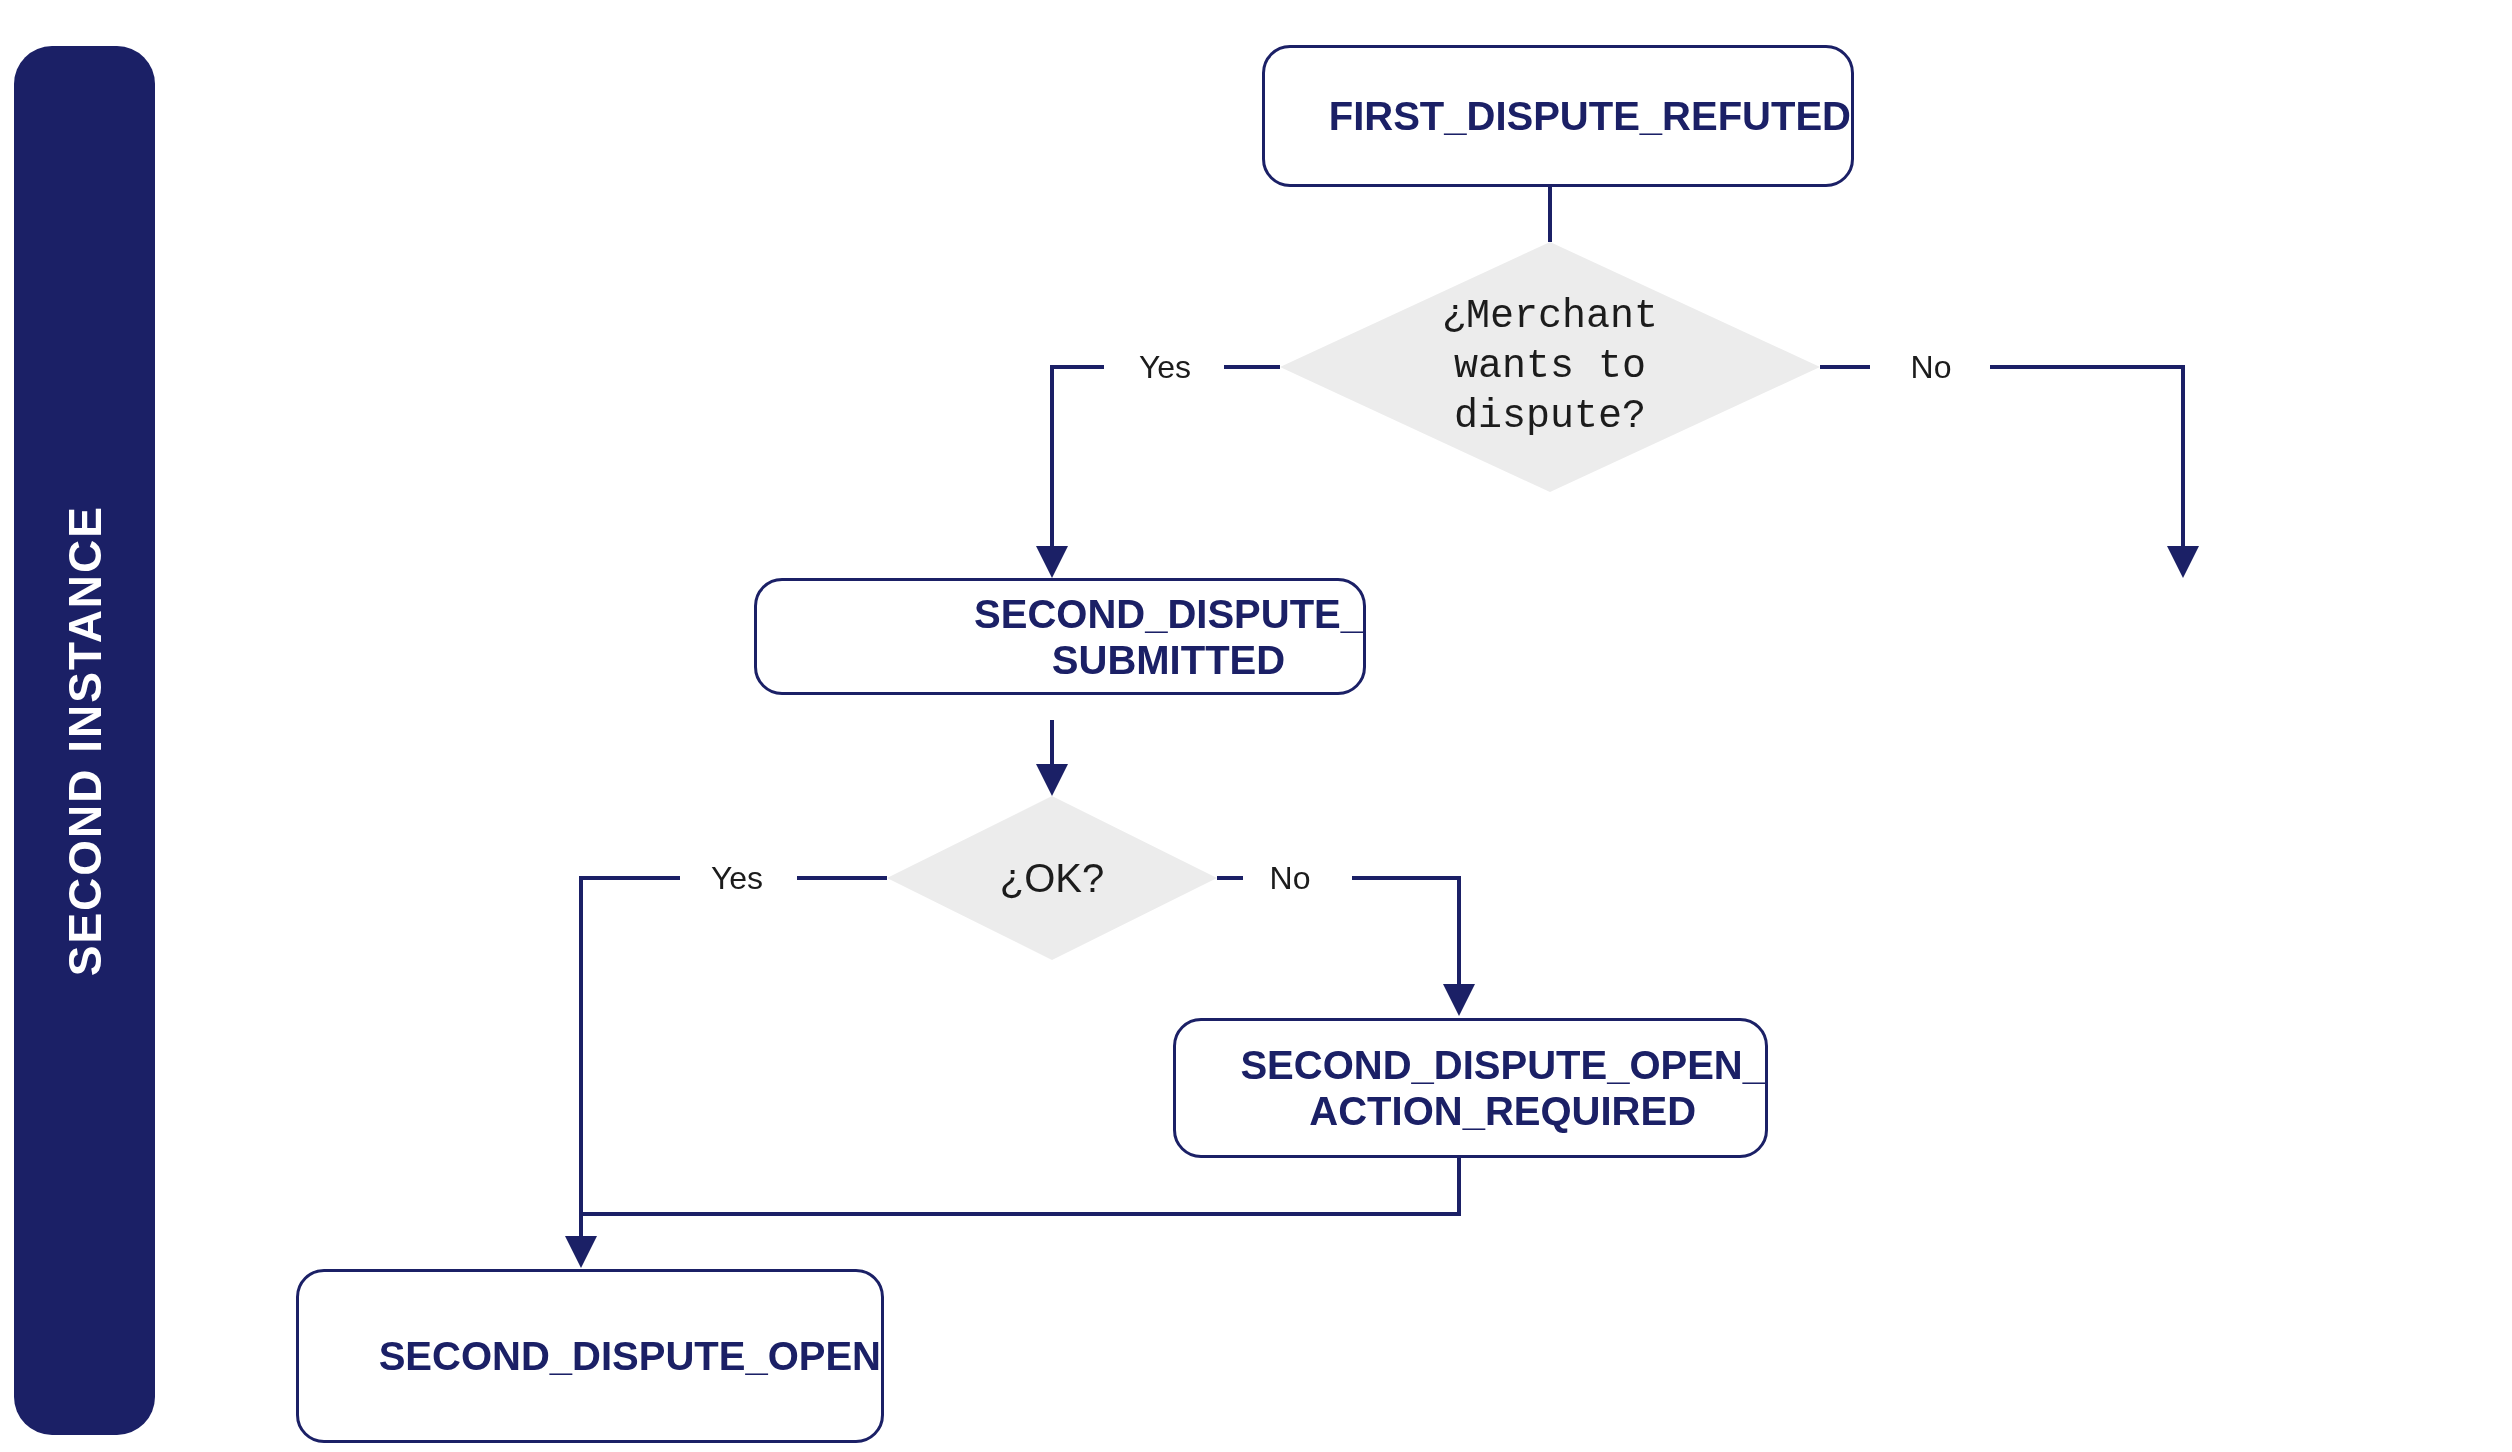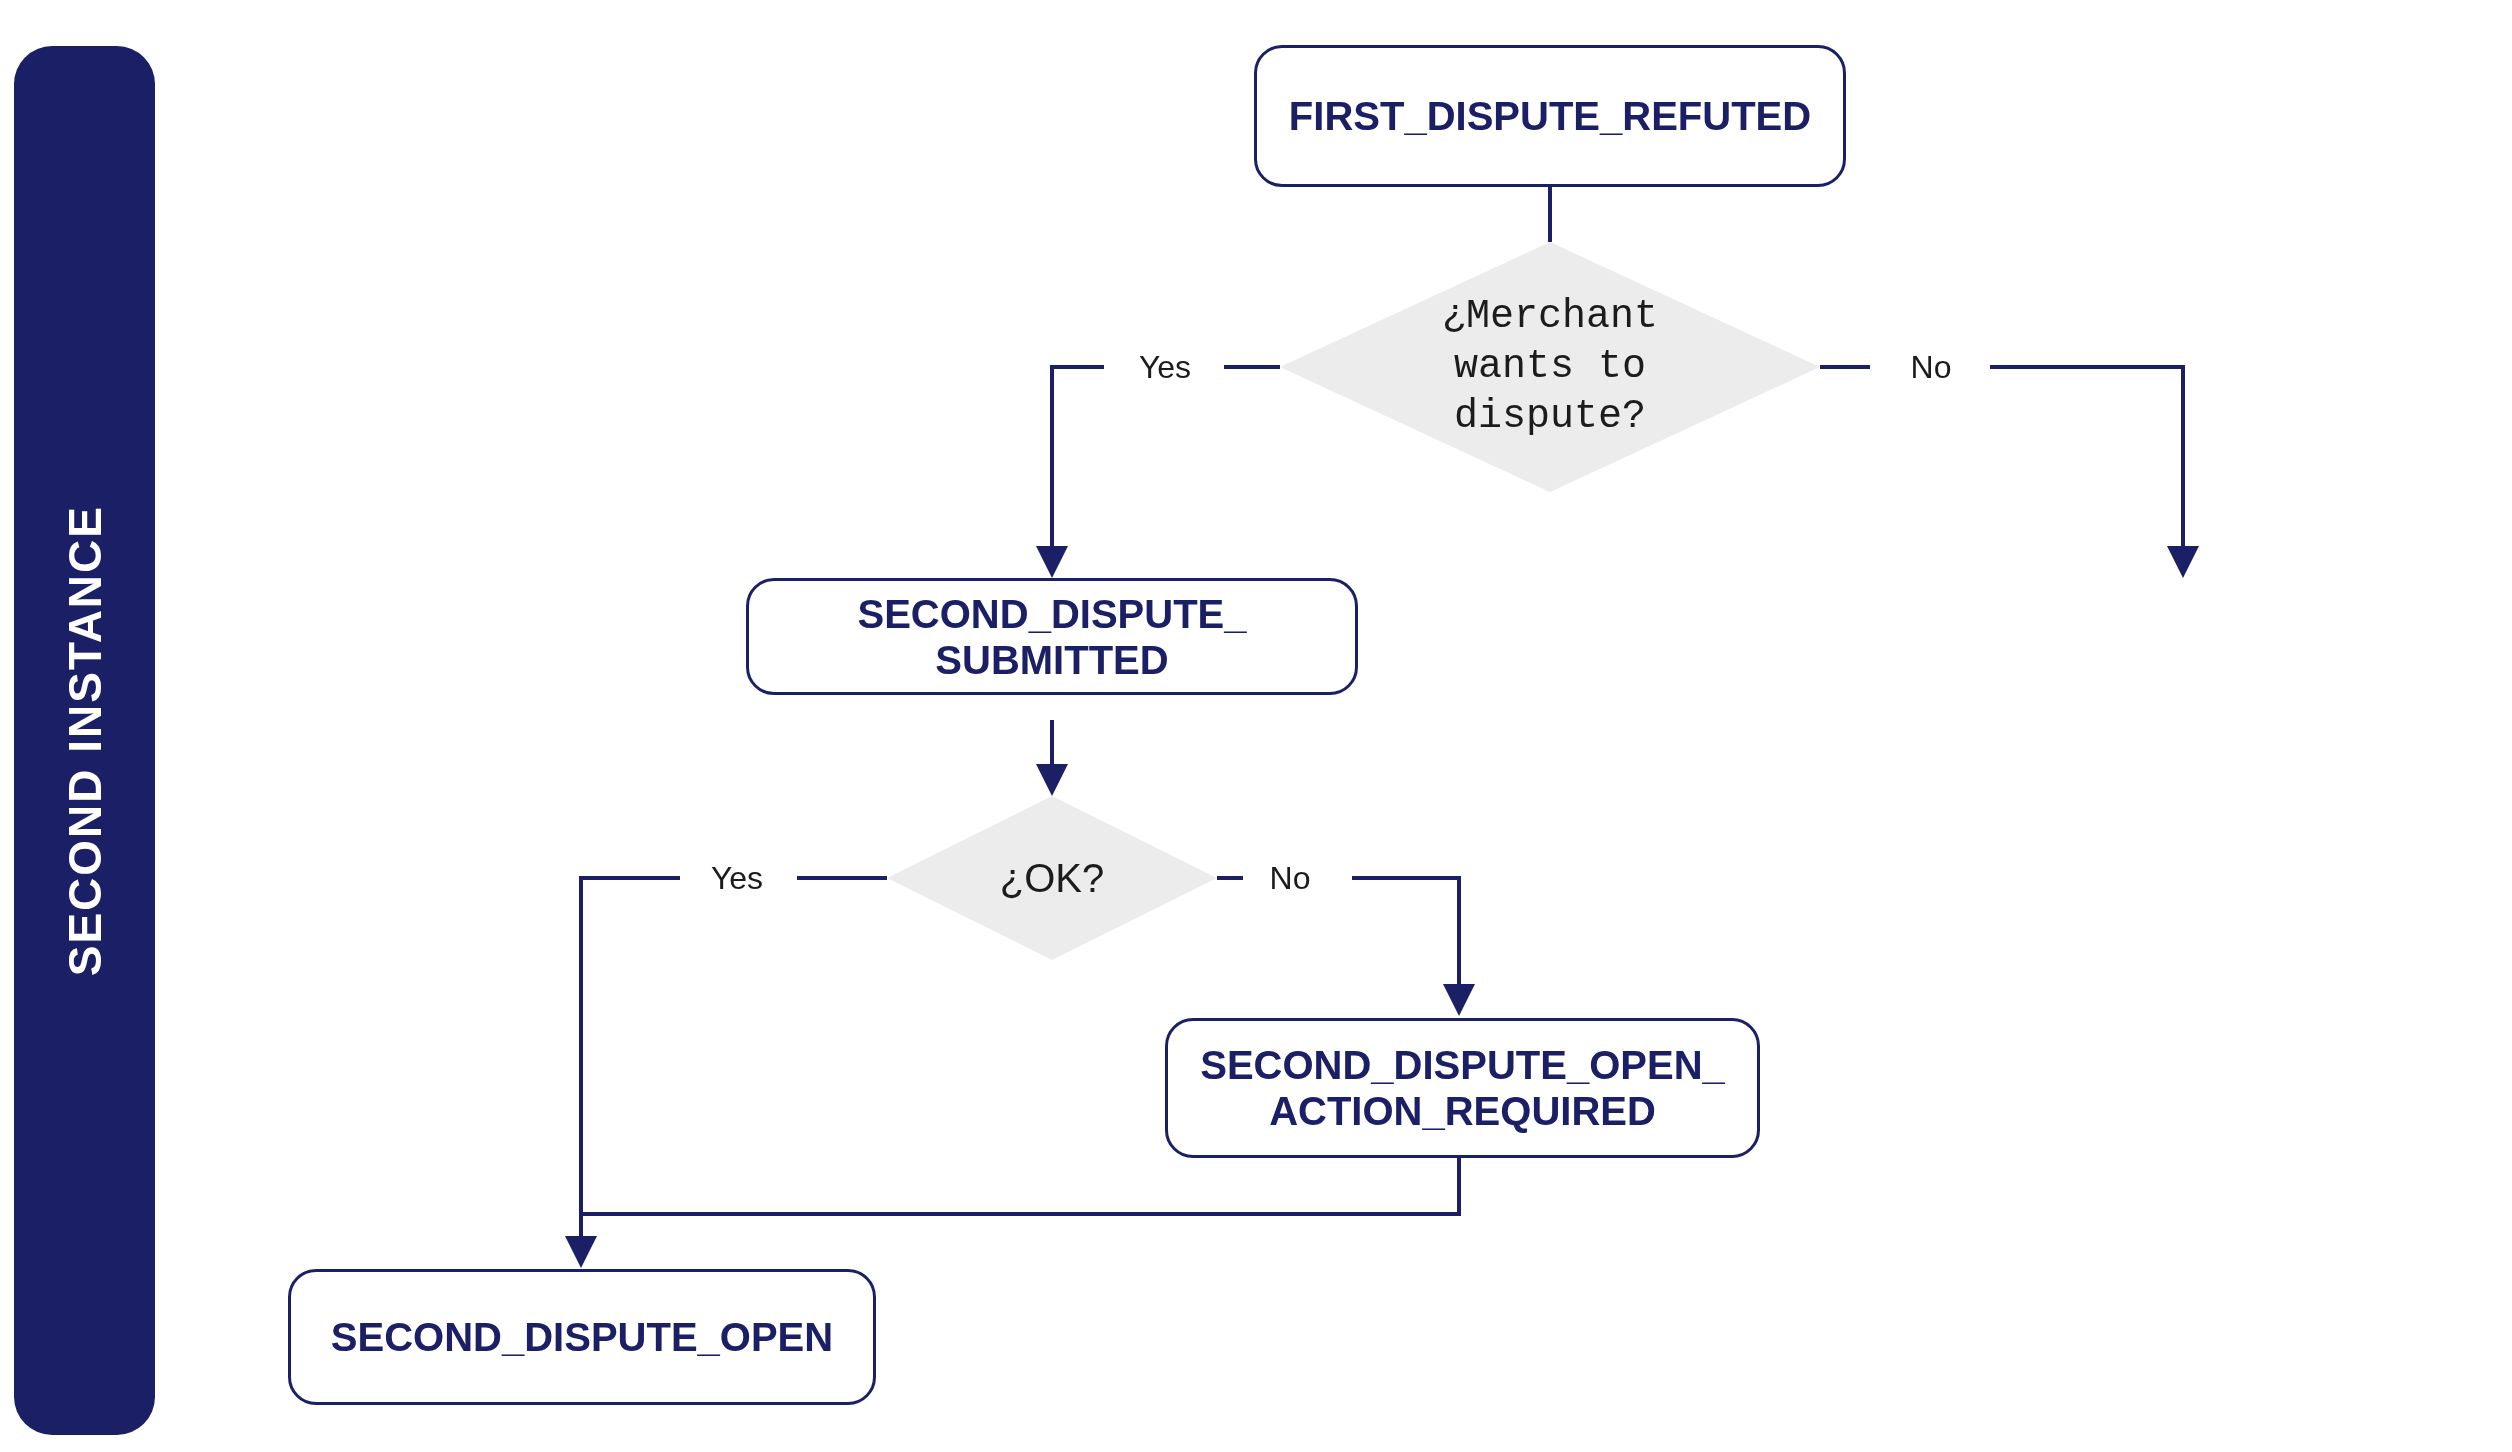--- a/index.html
+++ b/index.html
@@ -28,31 +28,31 @@
   }
   
   .connector-layer{position:absolute;left:0;top:0;}
   .edge{stroke:var(--navy);stroke-width:4;fill:none;}
   .arrowhead{fill:var(--navy);stroke:none;}
   .diamond{fill:var(--diamond-fill);stroke:none;}
   
   .node{
     position:absolute;box-sizing:border-box;
     background:var(--white);border:3.5px solid var(--navy);border-radius:28px;
-    display:flex;align-items:center;justify-content:center;
+    display:flex;align-items:center;justify-content:flex-end;margin-left:8px;
   }
   .node-label{
     color:var(--navy);font-weight:bold;font-size:40px;line-height:46px;
     text-align:center;white-space:pre-line;letter-spacing:0px;
   }
   .node-a{left:1254px;top:45px;width:592px;height:142px;}
   .node-b{left:746px;top:578px;width:612px;height:117px;}
   .node-lost{left:1887px;top:578px;width:592px;height:142px;}
   .node-d{left:1165px;top:1018px;width:595px;height:140px;}
-  .node-c{left:288px;top:1269px;width:588px;height:136px;}
+  .node-c{left:288px;top:1269px;width:588px;height:174px;}
   
   .decision-label{
     position:absolute;transform:translate(-50%,-50%);
     color:var(--text-dark);font-size:40px;line-height:50px;text-align:center;
     white-space:pre-line;
   }
   .decision-merchant{left:1550px;top:367px;font-family:Liberation Mono, monospace;}
   .decision-ok{left:1052px;top:878px;}
   
   .edge-label{

